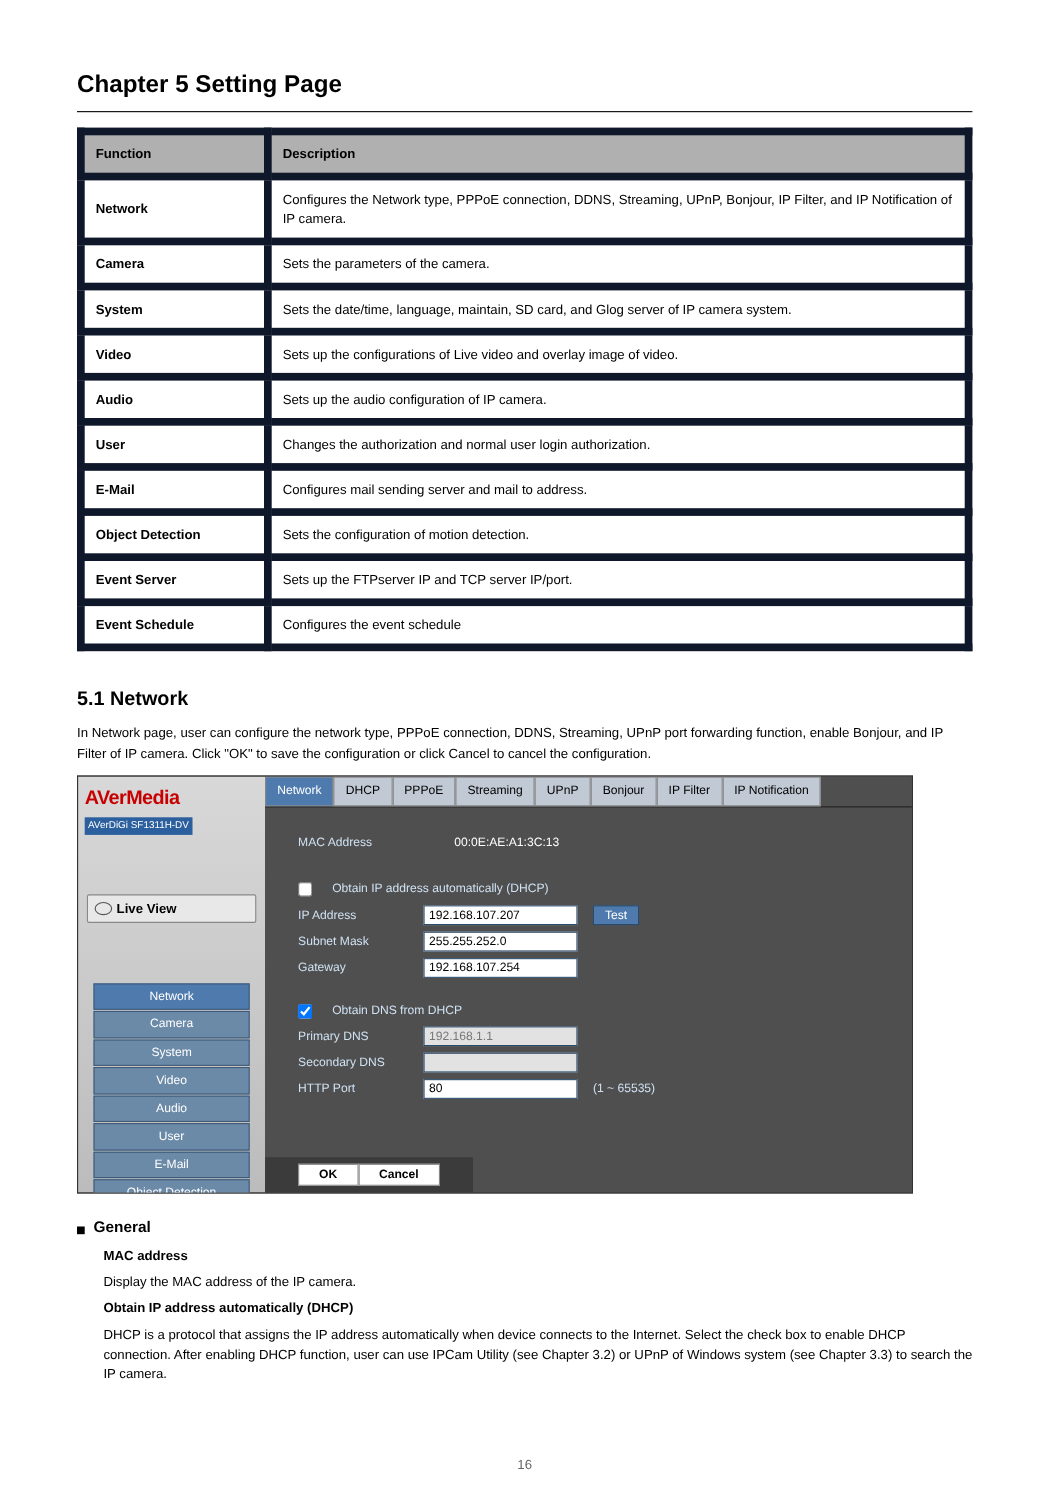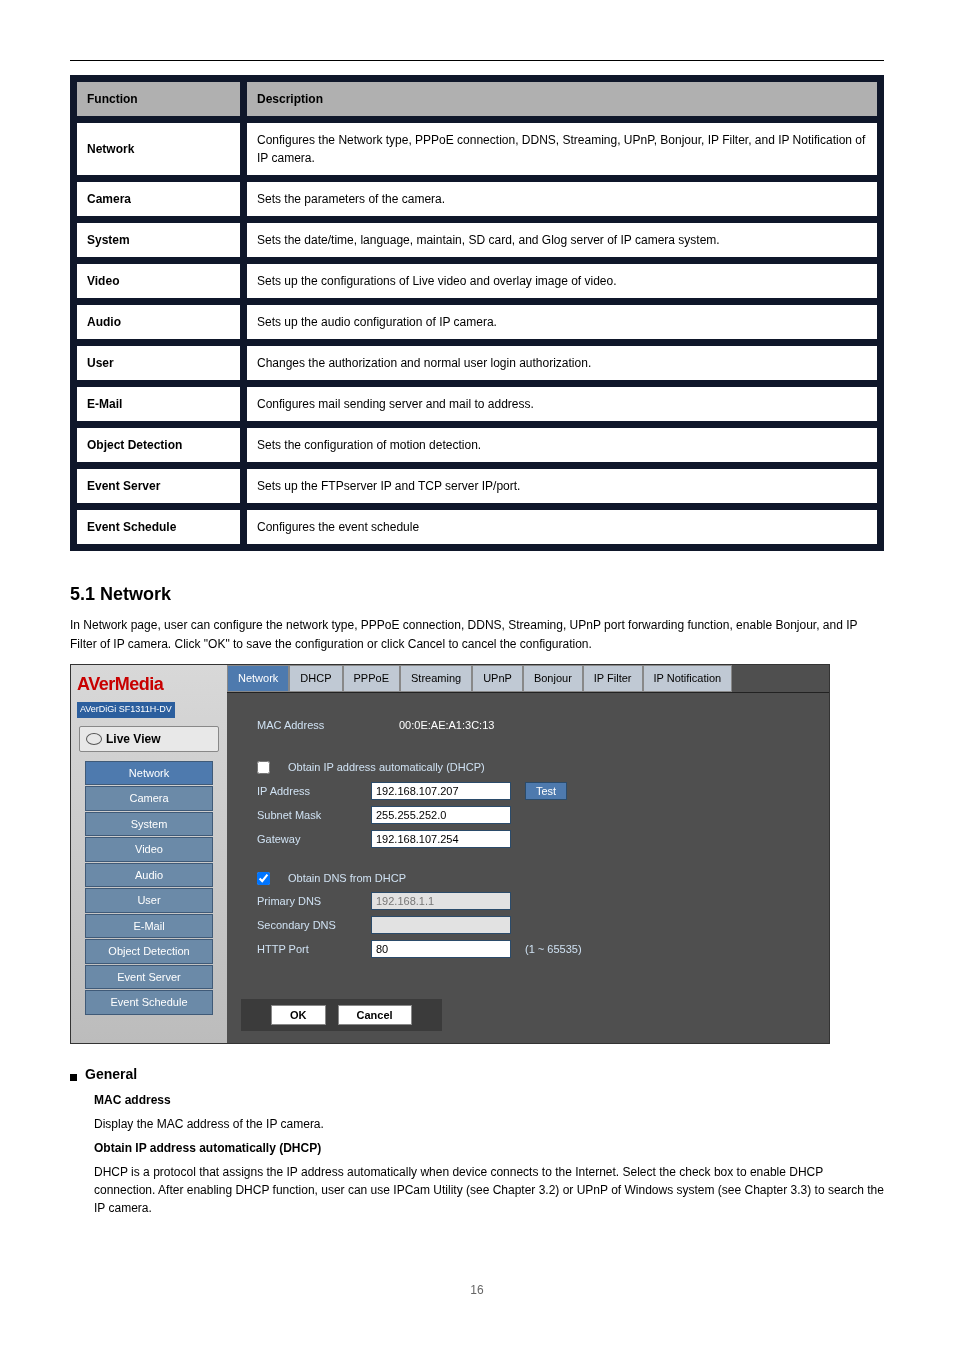--- a/index.html
+++ b/index.html
@@ -14,21 +14,21 @@
 .settings-table { width: 100%; border-collapse: collapse; border: 1px solid #999; margin-bottom: 30px; }
 .settings-table th, .settings-table td { border: 7px solid #0f172a; padding: 8px 10px; text-align: left; vertical-align: middle; font-size: 12px; }
 .settings-table th { background: #b0b0b0; font-weight: bold; }
 .settings-table tr:nth-child(even) td { background: #fff; }
 .settings-table tr td:first-child { width: 170px; font-weight: bold; }
 
 .section-h { font-size: 18px; font-weight: bold; margin: 18px 0 8px 0; }
 .section-p { font-size: 12px; line-height: 1.6; margin-bottom: 10px; }
 
 .screenshot { width: 760px; height: 380px; border: 1px solid #333; margin: 6px 0 20px 0; display: flex; background: #505050; }
-.ss-sidebar { width: 156px; background: linear-gradient(#d8d8d8,#bcbcbc); display: flex; flex-direction: column; padding: 6px; }
+.ss-sidebar { width: 170px; background: linear-gradient(#d8d8d8,#bcbcbc); display: flex; flex-direction: column; padding: 6px; gap: 46px; }
 .ss-logo { font-family: Arial; font-weight: bold; color: #c80000; font-size: 18px; letter-spacing: -0.5px; }
 .ss-logo-sub { background:#2c5f9e; color:#fff; font-size:9px; padding:1px 3px; display:inline-block; margin-top:2px;}
 .ss-live { background:#e8e8e8; border:1px solid #888; border-radius:2px; margin:8px 2px; padding:3px 6px; font-weight:bold; font-size:12px; display:flex; align-items:center; gap:4px;}
 .ss-live::before { content:""; width:14px;height:10px;border:1px solid #555; border-radius:50%; display:inline-block;}
 .ss-nav { list-style:none; }
 .ss-nav li { background:#6b8aa8; color:#fff; border:1px solid #3f5a78; margin:1px 8px; padding:3px 8px; font-size:11px; text-align:center; }
 .ss-nav li.active { background:#4e7aae; }
 
 .ss-main { flex:1; background:#4f4f4f; color:#fff; font-size:11px; padding:0; }
 .ss-tabs { display:flex; background:#4f4f4f; border-bottom:1px solid #222;}
@@ -36,36 +36,37 @@
 .ss-tab.active { background:#4e7aae; color:#fff;}
 .ss-form { padding:18px 20px 8px 30px; color:#cfe1f2;}
 .ss-row { display:flex; align-items:center; margin:6px 0; gap:14px;}
 .ss-row label.fl { width:100px; color:#cfe1f2;}
 .ss-val { color:#fff;margin-left:28px;}
 .ss-input { background:#fff; color:#000; border:1px solid #2b4b6a; padding:2px 4px; width:140px; font-size:11px;}
 .ss-input.dis { background:#e2e2e2; color:#777;}
 .ss-btn-sm { background:#4e7aae; color:#fff; border:1px solid #2b4b6a; padding:2px 10px; font-size:11px;}
 .ss-check { margin-right:4px;}
 .ss-small { color:#cfe1f2;}
-.ss-btn-bar { display:flex; gap:12px; background:#3b3b3b; padding:6px 30px; position:absolute; bottom:12px; left:170px;}
+.ss-btn-bar { display:flex; gap:0; background:#3b3b3b; padding:6px 30px; position:absolute; bottom:0; left:170px;}
 .ss-btn { background:#fff; color:#000; border:1px solid #888; padding:3px 18px; font-size:11px; font-weight:bold;}
 
 .screenshot { position:relative; overflow:hidden;}
 
 .sub-sec { margin-top:10px;}
 .sub-sec .bullet { display:flex; align-items:center; gap:8px; font-weight:bold; font-size:14px; margin-bottom:6px;}
 .sq { width:7px;height:7px;background:#000;margin-top:6px;}
 .sub-sec p { font-size:12px; margin-left:24px; margin-bottom:6px;}
 
 .footer { text-align:center; font-size:12px; color:#666; margin-top:64px;}
 </style>
 </head>
 <body>
 
 <div class="page">
+  <h1 class="chapter-heading">Chapter 5 Setting Page</h1>
   <hr class="hr-main">
 
   <table class="settings-table">
     <thead>
       <tr>
         <th>Function</th>
         <th>Description</th>
       </tr>
     </thead>
     <tbody>

